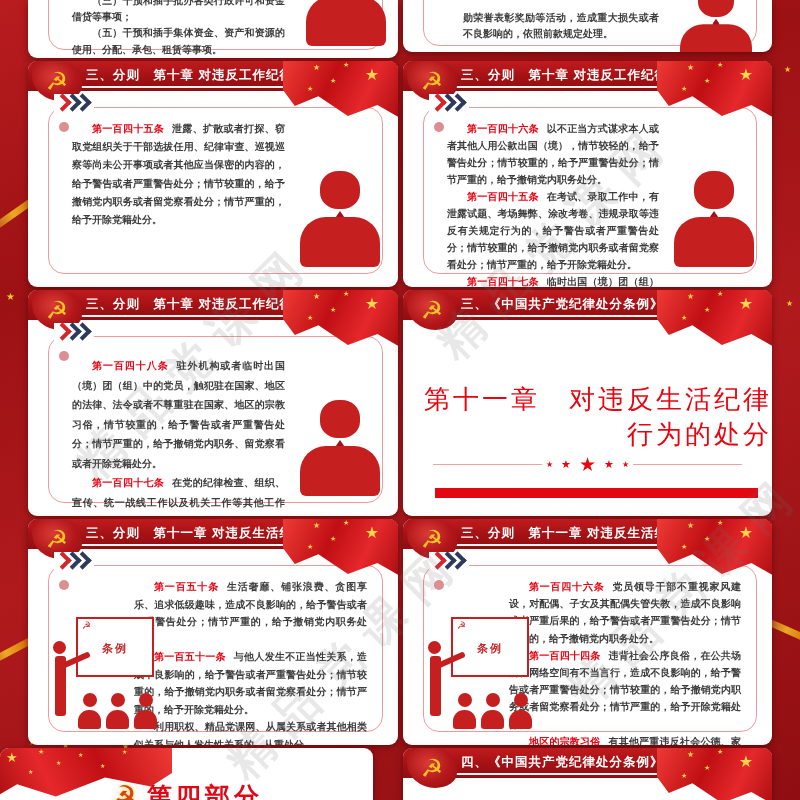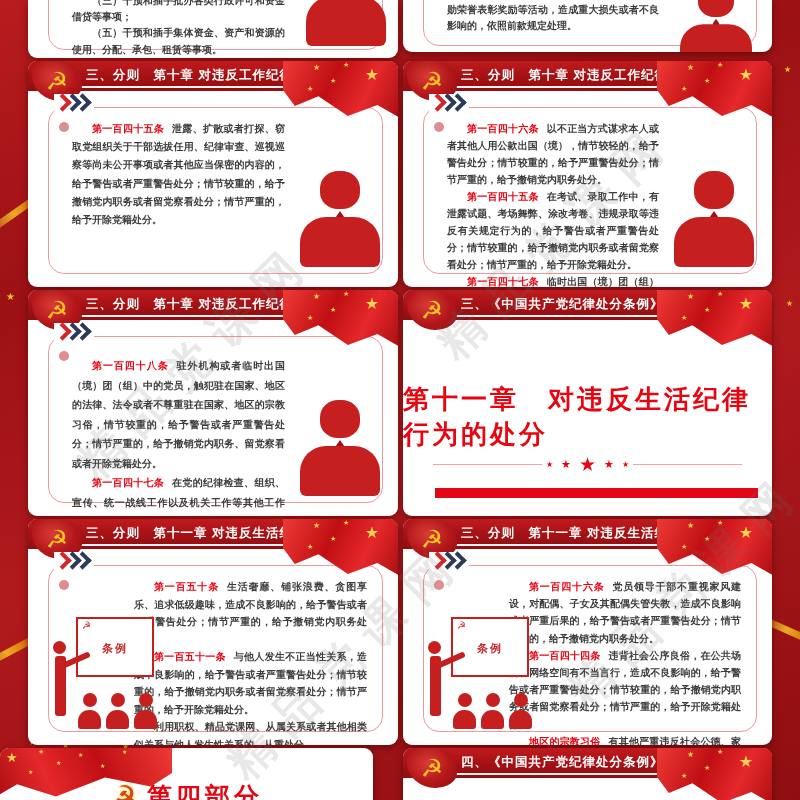--- a/index.html
+++ b/index.html
@@ -63,22 +63,22 @@
   .tarm{position:absolute;left:17px;top:40px;width:30px;height:6px;background:#c5201f;
     border-radius:3px;transform:rotate(-24deg)}
   .tbody{position:absolute;left:11px;top:39px;width:11px;height:60px;background:#c5201f;border-radius:3px}
   .aud{position:absolute;left:34px;bottom:0;display:flex;gap:5px}
   .fig{position:relative;width:23px;height:36px}
   .fig .fh{position:absolute;left:50%;top:0;transform:translateX(-50%);width:14px;height:14px;
     border-radius:50%;background:#c5201f}
   .fig .fb{position:absolute;bottom:0;left:0;width:23px;height:19px;background:#c5201f;
     border-radius:11px 11px 3px 3px}
   
-  .chap-title{position:absolute;left:0;right:0;top:92px;text-align:left;color:#e8050f;
-    font-size:26px;font-weight:bold;letter-spacing:3px}
+  .chap-title{position:absolute;left:0;right:0;top:92px;text-align:right;color:#e8050f;
+    font-size:26px;font-weight:normal;letter-spacing:3px}
   .divider{position:absolute;left:30px;right:30px;top:165px;display:flex;align-items:center;justify-content:center}
   .divider .dl{flex:1;height:1px;background:#eda4a7}
   .divider .ds{color:#e8050f;margin:0 4px;line-height:1}
   .redbar{position:absolute;left:32px;right:14px;bottom:18px;height:10px;background:#e30613}
   
   .flagL{position:absolute;top:-3px;left:-4px;width:176px;height:56px;z-index:6;
     background:linear-gradient(245deg,#ef3b36 0%,#c00f14 40%,#e5282b 70%,#a80d10 100%);
     clip-path:polygon(0 0,100% 0,100% 50%,88% 74%,62% 58%,34% 92%,12% 70%,0 92%)}
   .sec-row{position:absolute;left:0;right:0;top:32px;display:flex;align-items:center;
     justify-content:center;gap:10px}
@@ -112,21 +112,21 @@
       <p><span>（五）干预和插手集体资金、资产和资源的使用、分配、承包、租赁等事项。</span></p>
     </div>
     <div class="person" style="right:12px;bottom:auto;top:-50px">
       <i class="pt"></i>
         <i class="pb"></i>
     </div>
   </div>
 
   <div class="slide" style="left:403px;top:0;width:369px;height:52px;border-radius:0 0 9px 9px">
     <div class="cbox part" style="bottom:6px"></div>
-    <div class="ctext part pad-r" style="top:0;left:20px;right:15px;margin-top:2px">
+    <div class="ctext part pad-r" style="top:0;left:36px;right:15px;margin-top:10px">
       <p style="text-indent:0"><span>勋荣誉表彰奖励等活动，造成重大损失或者不良影响的，依照前款规定处理。</span></p>
     </div>
     <div class="person" style="right:16px;bottom:auto;top:-22px;transform:scale(.9)">
       <i class="ph"></i>
         <i class="pt"></i>
         <i class="pb"></i>
     </div>
   </div>
 
   <div class="slide" style="left:28px;top:61px;width:370px;height:226px">

